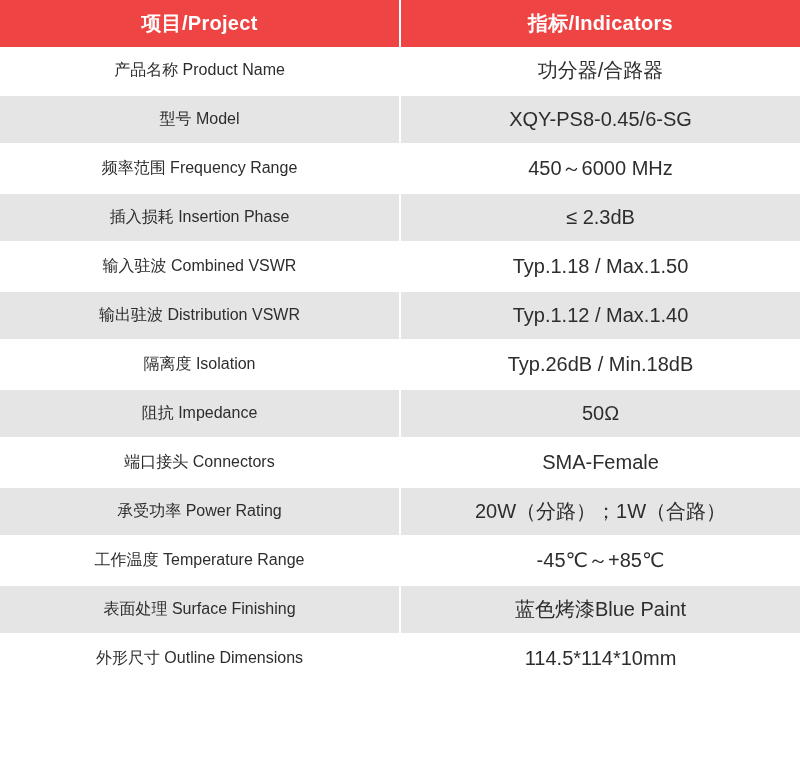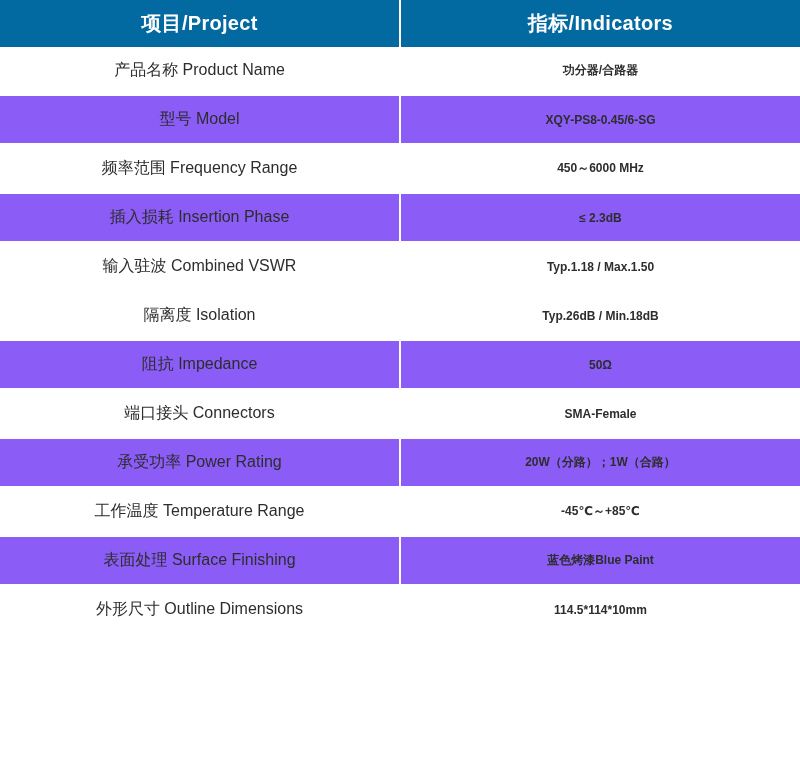--- a/index.html
+++ b/index.html
@@ -16,21 +16,21 @@
   }
   table.spec {
     width: 800px;
     border-collapse: collapse;
     table-layout: fixed;
   }
   table.spec col.c1 { width: 400px; }
   table.spec col.c2 { width: 400px; }
 
   thead th {
-    background: #0369a1;
+    background: #ef4444;
     color: #ffffff;
     font-size: 20px;
     font-weight: bold;
     height: 45px;
     text-align: center;
     vertical-align: middle;
     border-right: 2px solid #ffffff;
     letter-spacing: 0.3px;
   }
   thead th:last-child { border-right: none; }
@@ -42,24 +42,24 @@
     font-size: 16px;
     border-right: 2px solid #ffffff;
     border-bottom: 2px solid #ffffff;
     color: #2d2d2d;
     white-space: nowrap;
     overflow: hidden;
   }
   tbody td:last-child { border-right: none; }
 
   tbody tr.odd td  { background: #ffffff; text-align: center; }
-  tbody tr.even td { background: #8b5cf6; }
+  tbody tr.even td { background: #e5e5e5; }
 
   
-  tbody td.val { font-size: 12px; font-weight: bold; }
+  tbody td.val { font-size: 20px; }
 </style>
 </head>
 <body>
 
 <table class="spec">
   <colgroup>
     <col class="c1">
     <col class="c2">
   </colgroup>
   <thead>
@@ -82,20 +82,24 @@
         <td class="val">450～6000 MHz</td>
       </tr>
       <tr class="even">
         <td class="proj">插入损耗 Insertion Phase</td>
         <td class="val">≤ 2.3dB</td>
       </tr>
       <tr class="odd">
         <td class="proj">输入驻波 Combined VSWR</td>
         <td class="val">Typ.1.18 / Max.1.50</td>
       </tr>
+      <tr class="even">
+        <td class="proj">输出驻波 Distribution VSWR</td>
+        <td class="val">Typ.1.12 / Max.1.40</td>
+      </tr>
       <tr class="odd">
         <td class="proj">隔离度 Isolation</td>
         <td class="val">Typ.26dB / Min.18dB</td>
       </tr>
       <tr class="even">
         <td class="proj">阻抗 Impedance</td>
         <td class="val">50Ω</td>
       </tr>
       <tr class="odd">
         <td class="proj">端口接头 Connectors</td>

